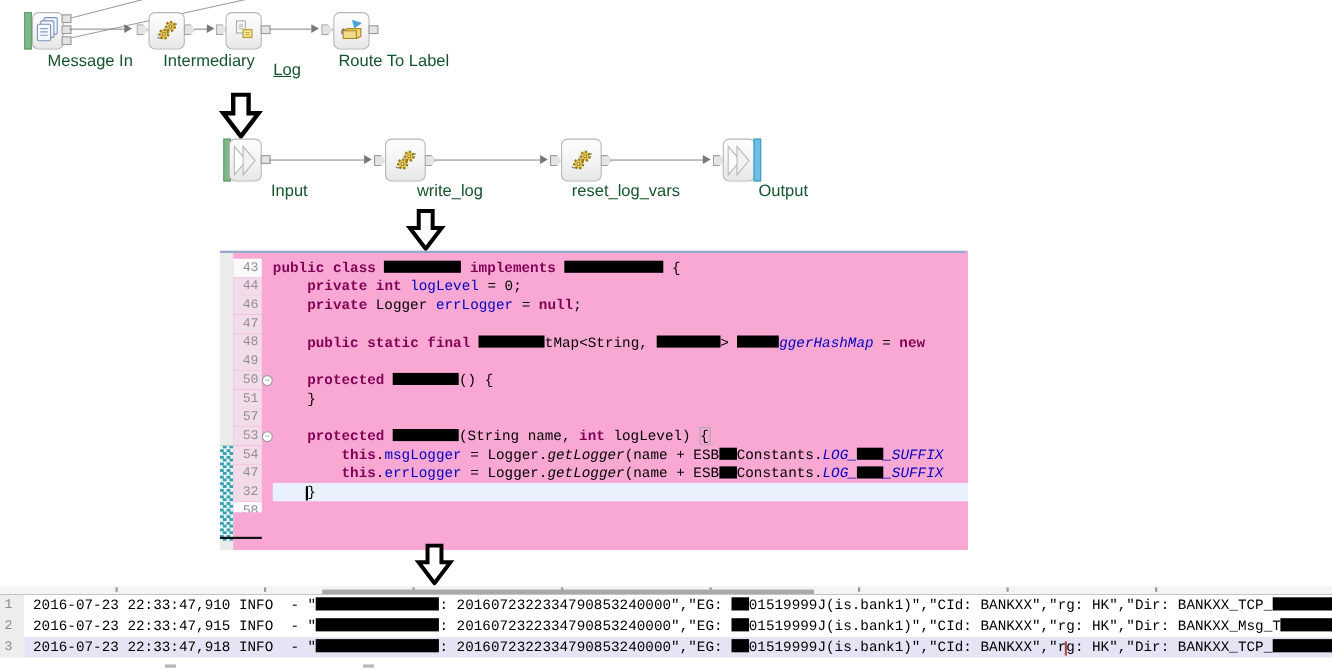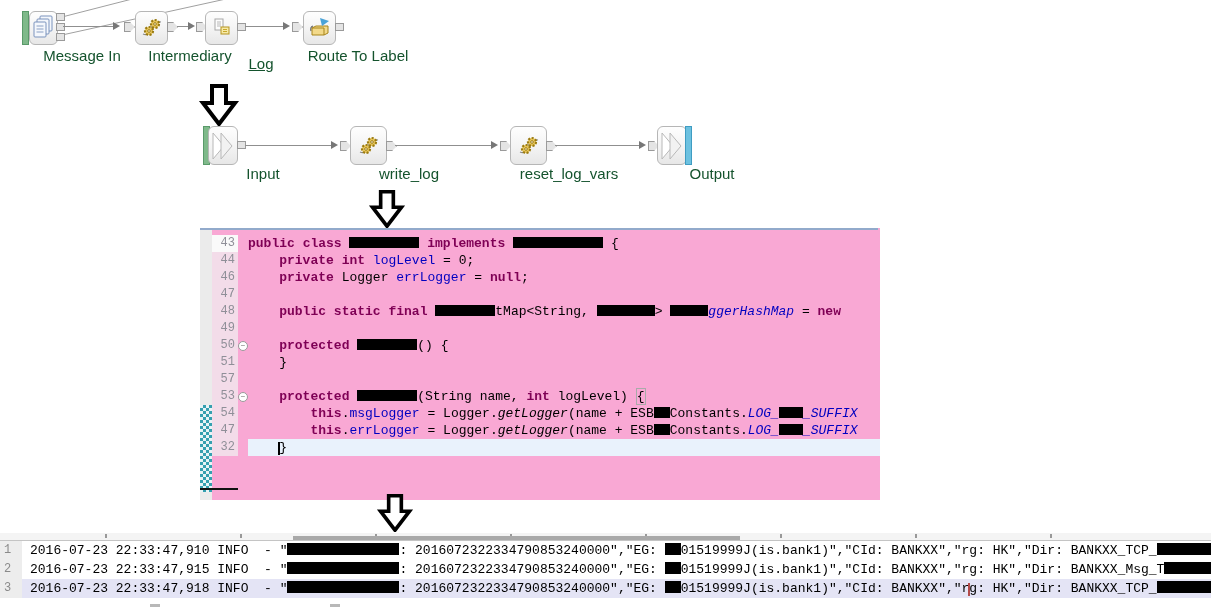--- a/index.html
+++ b/index.html
@@ -272,20 +272,25 @@
         <div class="ed-row">
           <span class="ed-num pink">47</span>
           <span class="ed-fold"></span>
           <span class="ed-code"><span class="pl">        </span><span class="kw">this</span><span class="pl">.</span><span class="fld">errLogger</span><span class="pl"> = Logger.</span><span class="ipl">getLogger</span><span class="pl">(name + ESB</span><span class="redact" style="width: 16px;"></span><span class="pl">Constants.</span><span class="ifld">LOG_</span><span class="redact" style="width: 24px;"></span><span class="ifld">_SUFFIX</span></span>
         </div>
         <div class="ed-row">
           <span class="ed-num pink">32</span>
           <span class="ed-fold"></span>
           <span class="ed-code hl"><span class="pl">    </span><span class="caret black"></span><span class="pl">}</span></span>
         </div>
+        <div class="ed-row partial">
+          <span class="ed-num">58</span>
+          <span class="ed-fold"></span>
+          <span class="ed-code"></span>
+        </div>
       </div>
     <div class="ed-underline"></div>
   </div>
 
   <svg class="down-arrow" style="left:374px;top:494px;" width="42" height="38" viewBox="0 0 42 42">
     <polygon points="14,2 28,2 28,19 37,19 21,40 5,19 14,19" fill="#fff" stroke="#000" stroke-width="4" stroke-linejoin="miter"></polygon>
   </svg>
 
   <div class="hruler">
     <div class="tick" style="left:105px;"></div>

